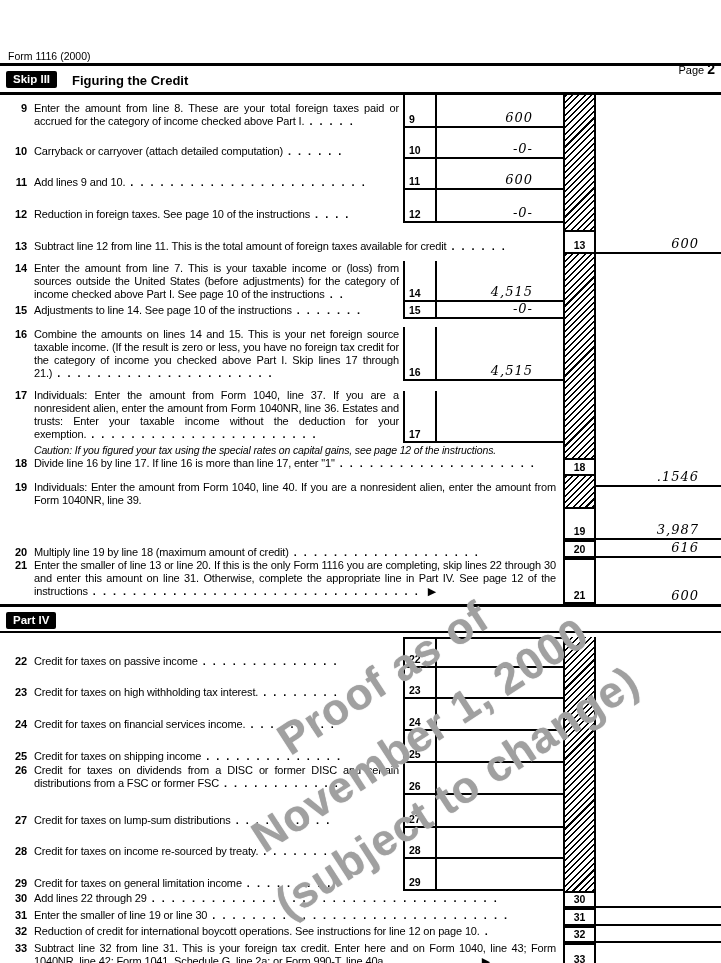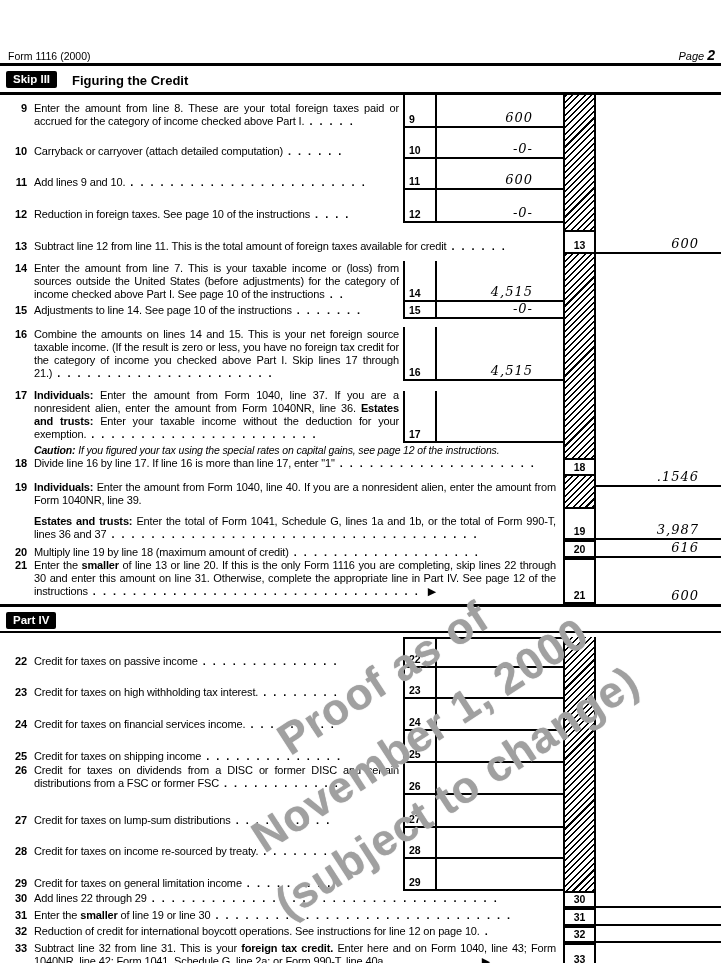--- a/index.html
+++ b/index.html
@@ -1,34 +1,34 @@
 <!DOCTYPE html>
 <html><head>
 <meta charset="utf-8">
 <style>
   html,body{margin:0;padding:0;background:#fff;}
   #page{position:relative;width:721px;height:963px;background:#fff;color:#000;
         font-family:"Liberation Sans",sans-serif;overflow:hidden;margin-top:45px;}
   .hrule{position:absolute;left:0;width:721px;background:#000;}
   
   .hdr-form{position:absolute;left:8px;top:5px;font-size:10.5px;}
-  .hdr-page{position:absolute;right:6px;top:2px;font-size:11px;font-style:italic;}
+  .hdr-page{position:absolute;right:6px;top:16px;font-size:11px;}
   .hdr-page .pg-num{font-weight:700;font-size:14px;}
   .footer{position:absolute;right:6px;top:930px;font-size:10px;}
   .footer .f-num{font-weight:700;font-size:15px;}
   
   .ptag{position:absolute;background:#000;color:#fff;font-weight:700;font-size:11.5px;
         padding:2px 7px 3px 7px;border-radius:2px;}
   .ptitle{position:absolute;font-weight:700;font-size:13px;}
   .pnote{font-weight:400;font-size:11.5px;}
   
   .row{position:absolute;left:34px;font-size:11px;line-height:13px;letter-spacing:-0.15px;}
   .row.j{text-align:justify;}
   .row .ln{position:absolute;left:-27px;width:20px;text-align:right;font-weight:700;}
-  .row .rt .b{font-weight:700;}
+  .row .rt .b{font-weight:400;}
   .row .rt .i{font-style:italic;}
   .dots{letter-spacing:7px;font-weight:700;margin-left:5px;white-space:nowrap;}
   .arr{margin-left:3px;font-size:11px;}
   .caution{font-size:10.5px;}
   
   .cgroup{position:absolute;border-left:2px solid #000;box-sizing:border-box;}
   .cgroup.topline{border-top:2px solid #000;}
   .cell{display:flex;border-bottom:2px solid #000;box-sizing:border-box;}
   .cell .nb{width:32px;border-right:2px solid #000;display:flex;align-items:flex-end;
             padding:0 0 1px 4px;font-weight:700;font-size:10.5px;box-sizing:border-box;}
@@ -106,23 +106,20 @@
     <span class="rt"><span class="b i">Caution: </span><span class="i">If you figured your tax using the special rates on capital gains, see page 12 of the instructions.</span></span>
   </div>
   <div class="row" style="top:412px;width:522px">
     <span class="ln">18</span>
     <span class="rt"><span>Divide line 16 by line 17. If line 16 is more than line 17, enter "1"</span></span><span class="dots">....................</span>
   </div>
   <div class="row j" style="top:436px;width:522px">
     <span class="ln">19</span>
     <span class="rt"><span class="b">Individuals: </span><span>Enter the amount from Form 1040, line 40. If you are a nonresident alien, enter the amount from Form 1040NR, line 39.</span></span>
   </div>
-  <div class="row j" style="top:470px;width:522px">
-    <span class="rt"><span class="b">Estates and trusts: </span><span>Enter the total of Form 1041, Schedule G, lines 1a and 1b, or the total of Form 990-T, lines 36 and 37</span></span><span class="dots">.....................................</span>
-  </div>
   <div class="row" style="top:501px;width:522px">
     <span class="ln">20</span>
     <span class="rt"><span>Multiply line 19 by line 18 (maximum amount of credit)</span></span><span class="dots">...................</span>
   </div>
   <div class="row j" style="top:514px;width:522px">
     <span class="ln">21</span>
     <span class="rt"><span>Enter the </span><span class="b">smaller</span><span> of line 13 or line 20. If this is the only Form 1116 you are completing, skip lines 22 through 30 and enter this amount on line 31. Otherwise, complete the appropriate line in Part IV. See page 12 of the instructions</span></span><span class="dots">.................................</span><span class="arr">▶</span>
   </div>
 
   <div class="cgroup" style="left:403px;top:50px;width:160px">

